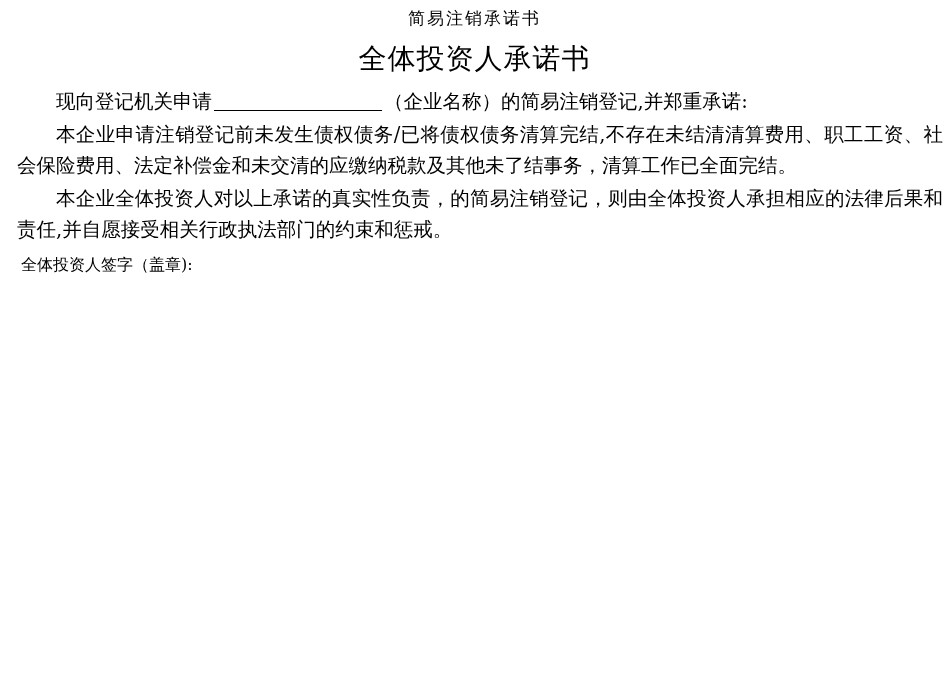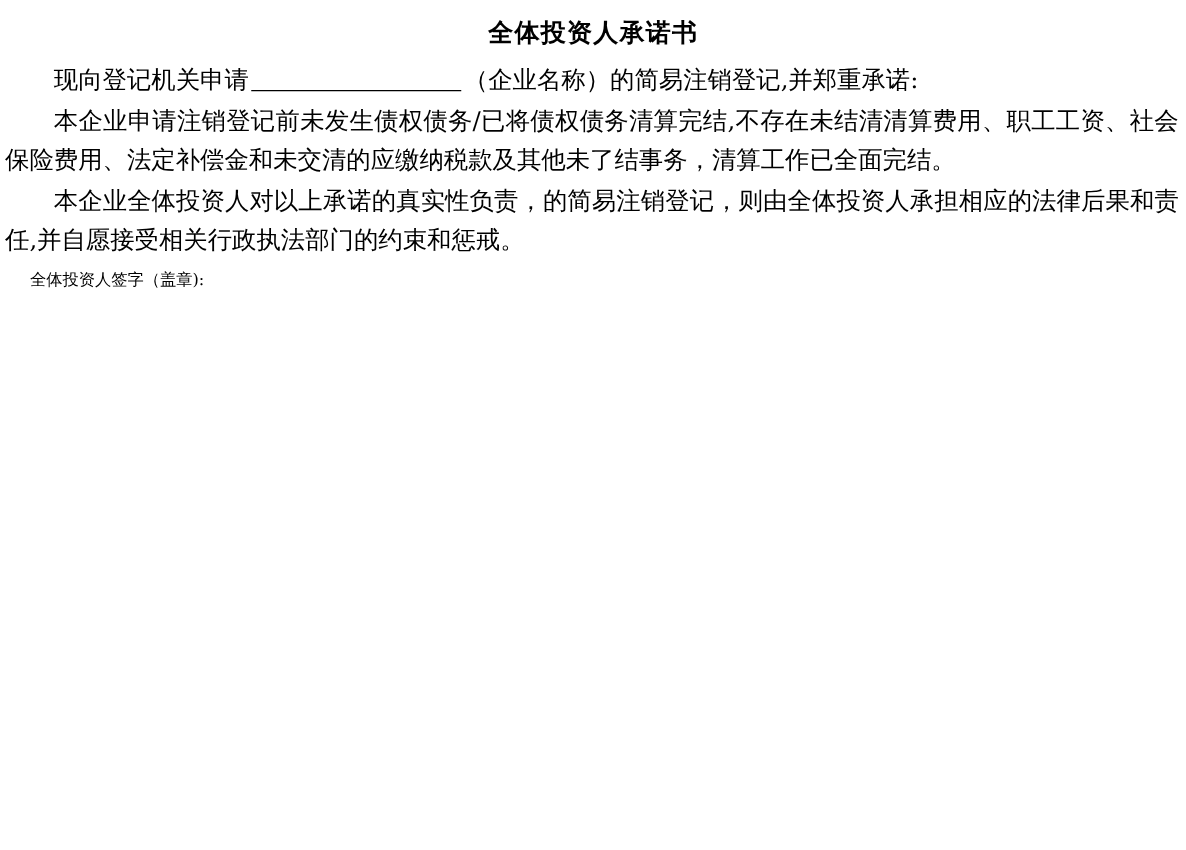--- a/index.html
+++ b/index.html
@@ -24,57 +24,57 @@
   .header-line {
     text-align: center;
     font-family: "DejaVu Serif", "Liberation Serif", serif;
     font-size: 17px;
     letter-spacing: 2px;
     margin: 8px 0 0 0;
     line-height: 1.2;
   }
   .doc-title {
     text-align: center;
-    font-weight: bold;
-    font-size: 20px;
+    font-weight: normal;
+    font-size: 28px;
     letter-spacing: 1px;
     margin: 14px 0 10px 0;
     line-height: 1.2;
   }
   .body-text {
     font-size: 19.5px;
     line-height: 1.62;
-    padding: 0 6px 0 4px;
+    padding: 0 6px 0 17px;
   }
   .para {
     margin: 0 0 1px 0;
     text-indent: 2em;
     text-align: justify;
     text-justify: inter-ideograph;
   }
   .blank-line {
     display: inline-block;
     border-bottom: 1.5px solid #000;
     width: 168px;
     vertical-align: -3px;
     margin: 0 2px;
   }
   .sign-line {
-    font-size: 13px;
+    font-size: 16px;
     line-height: 1.62;
     margin-top: 6px;
     padding-left: 4px;
-    margin-left: 16px;
   }
 </style>
 </head>
 <body>
 
 <div class="page">
 
+  <div class="header-line">简易注销承诺书</div>
 
   <div class="doc-title">全体投资人承诺书</div>
 
   <div class="body-text">
 
     <p class="para"><span>现向登记机关申请</span><span class="blank-line"></span><span>（企业名称）的简易注销登记,并郑重承诺:</span></p>
 
     <p class="para">本企业申请注销登记前未发生债权债务/已将债权债务清算完结,不存在未结清清算费用、职工工资、社会保险费用、法定补偿金和未交清的应缴纳税款及其他未了结事务，清算工作已全面完结。</p>
 
 

